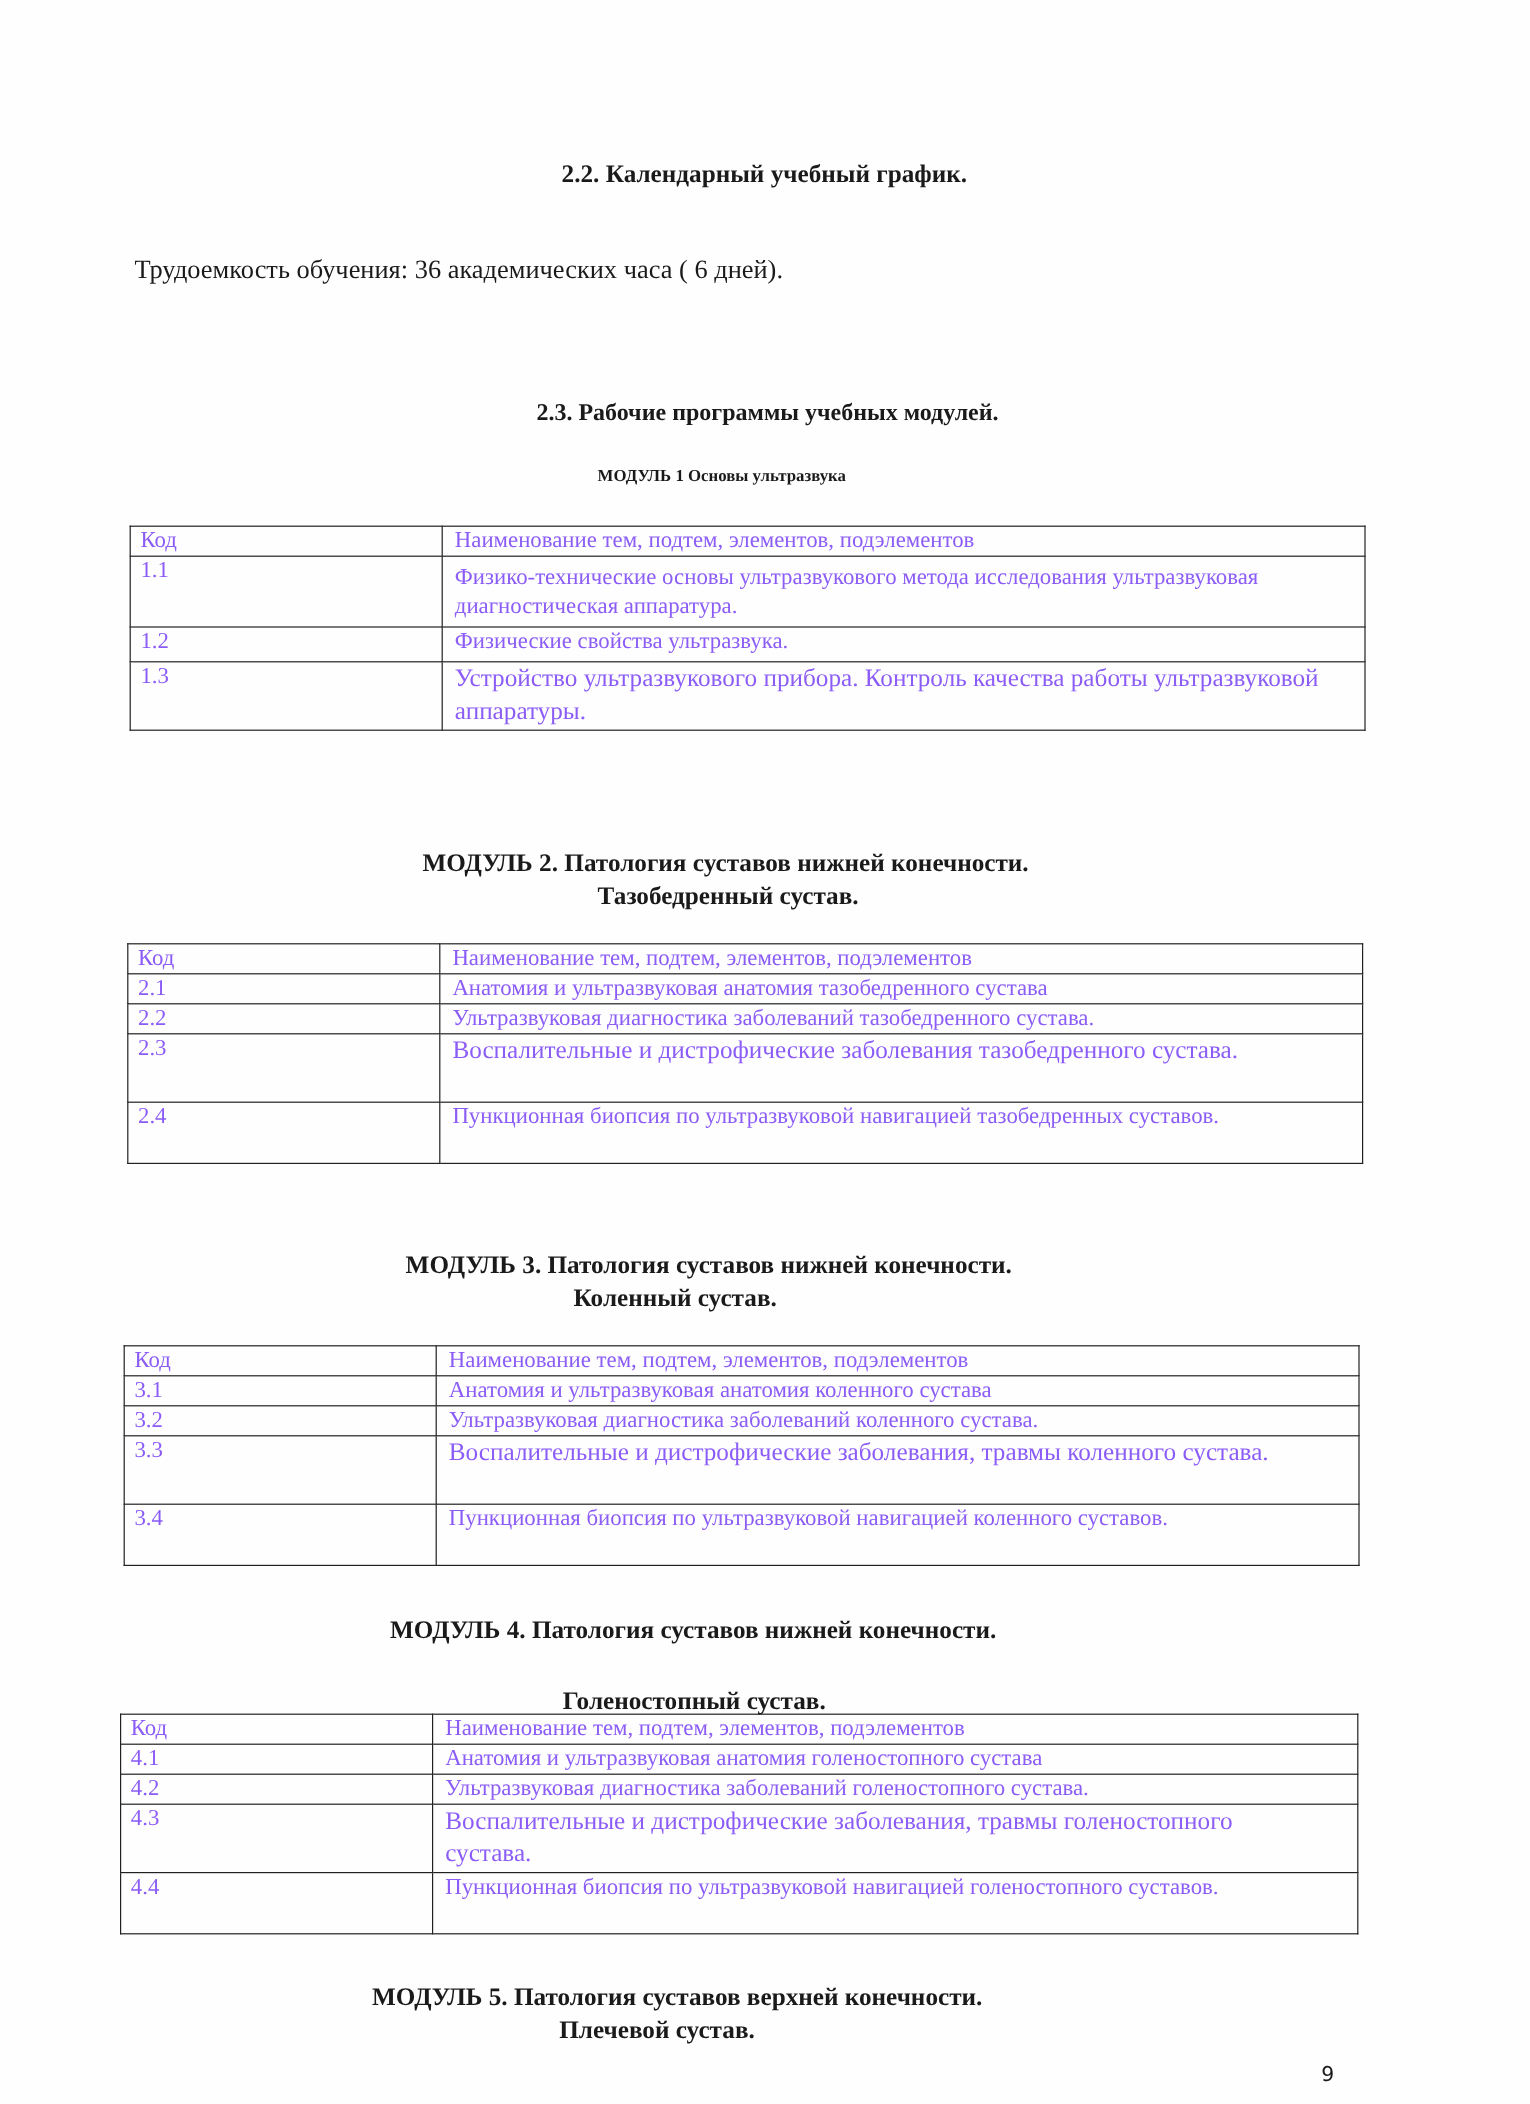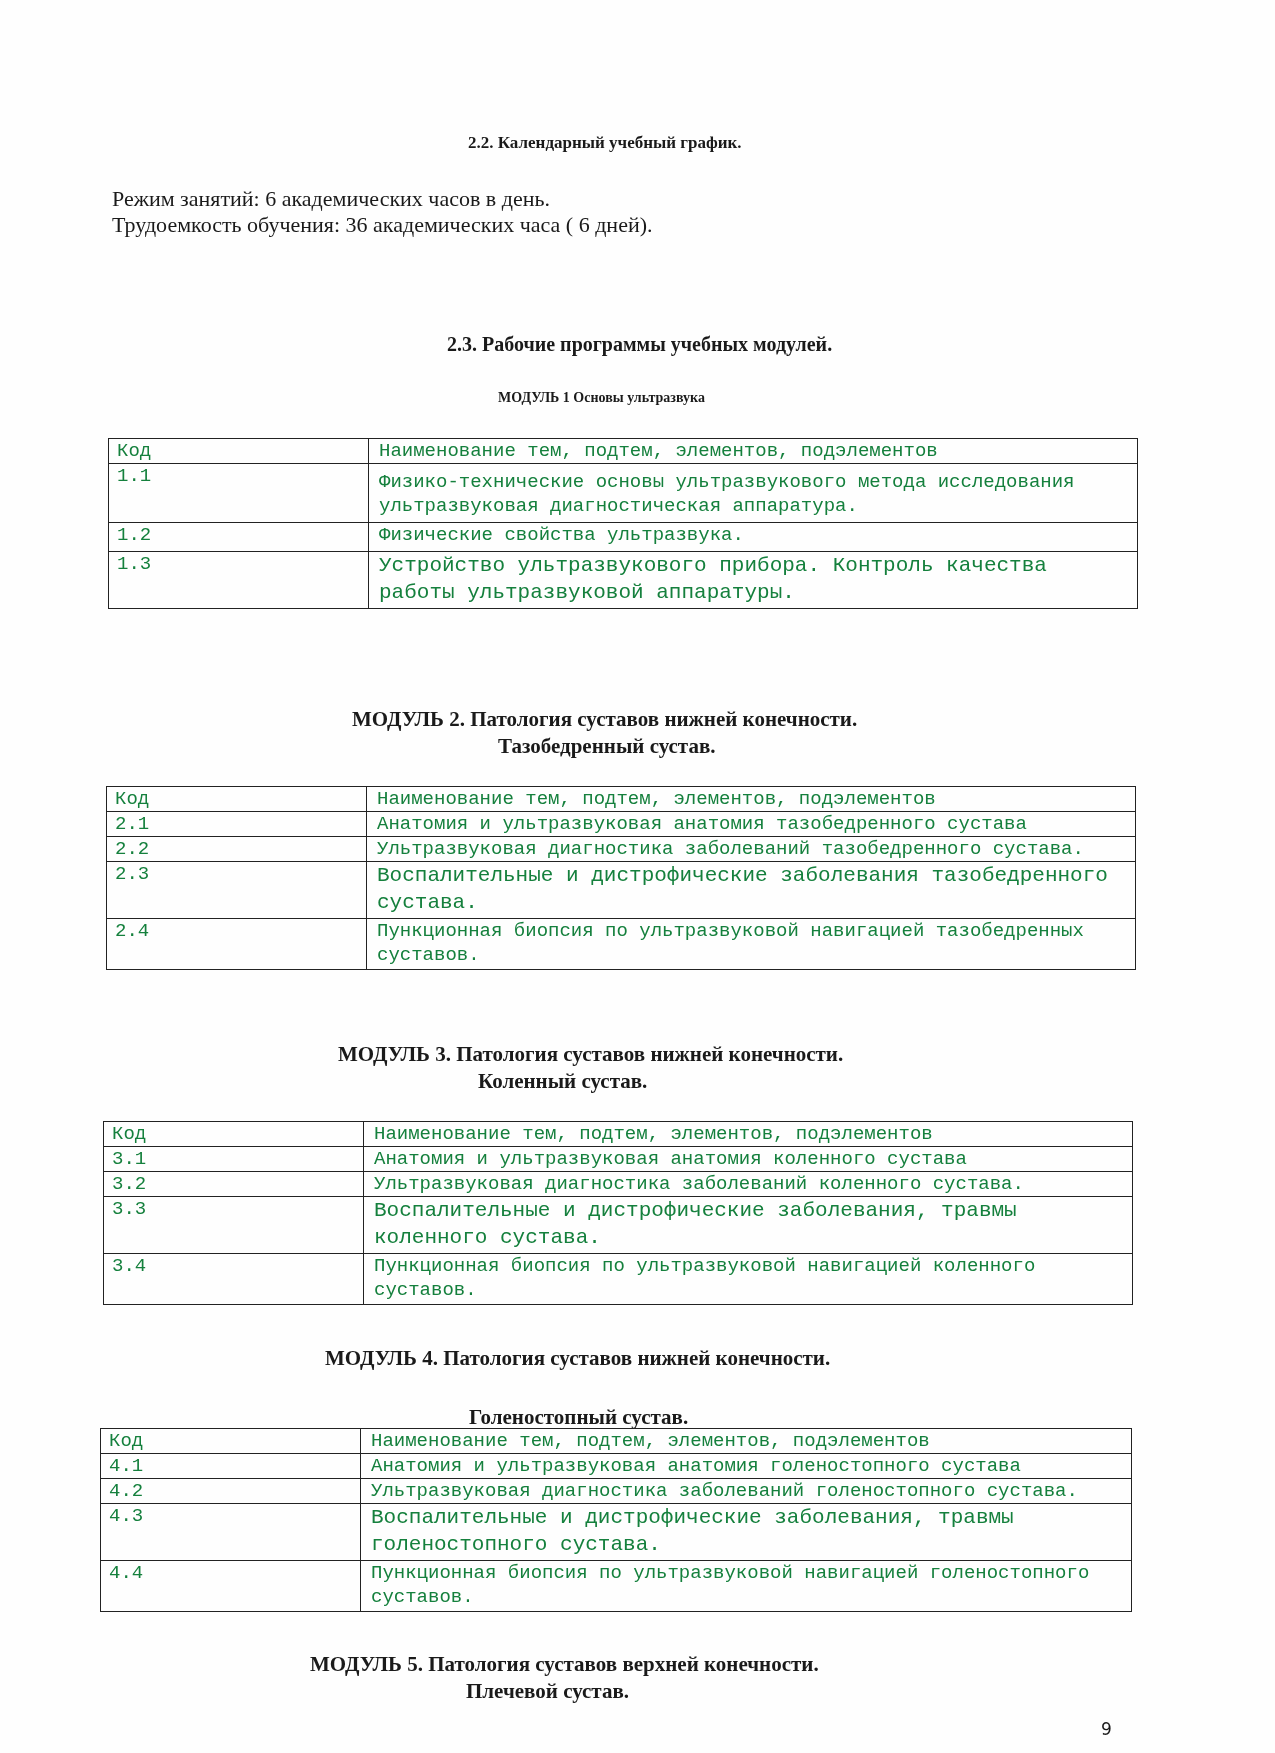--- a/index.html
+++ b/index.html
@@ -17,21 +17,21 @@
     }
     .page {
       position: absolute;
       left: 0; top: 0;
       width: 1275px; height: 1753px;
       background: #fefefe;
     }
     .heading {
       position: absolute;
       font-weight: bold;
-      font-size: 17px;
+      font-size: 21px;
       white-space: nowrap;
     }
     .para {
       position: absolute;
       font-size: 22px;
       white-space: nowrap;
       line-height: 26px;
     }
     .module-title {
       position: absolute;
@@ -40,22 +40,21 @@
       line-height: 27px;
       white-space: nowrap;
     }
     .module-title .line2 {
       display: block;
     }
     table.mod {
       position: absolute;
       border-collapse: collapse;
       font-size: 19px;
-      color: #15803d;
-      font-family: Liberation Mono, monospace;
+      color: #8b5cf6;
     }
     table.mod td {
       border: 1.5px solid #222;
       padding: 0 6px 0 8px;
       vertical-align: top;
       line-height: 24px;
     }
     table.mod td.code {
       width: 245px;
       padding-left: 8px;
@@ -74,21 +73,20 @@
       left: 1101px;
       top: 1719px;
     }
   </style>
 </head>
 <body>
 
 <div class="page">
 
   <div class="heading" style="left:468px; top:133px;">2.2. Календарный учебный график.</div>
-  <div class="para" style="left:112px; top:186px;">Режим занятий:  6  академических часов в день.</div>
   <div class="para" style="left:112px; top:212px;">Трудоемкость обучения: 36  академических часа ( 6  дней).</div>
 
   <div class="heading" style="left:447px; top:333px; font-size:20px;">2.3. Рабочие программы учебных модулей.</div>
 
   <div class="module-title" style="left:498px; top:384px; font-size:14px;">
     <span>МОДУЛЬ 1 Основы ультразвука</span>
   </div>
   <table class="mod" style="left:108px; top:438px; width:1030px;">
     <tbody>
         <tr>

